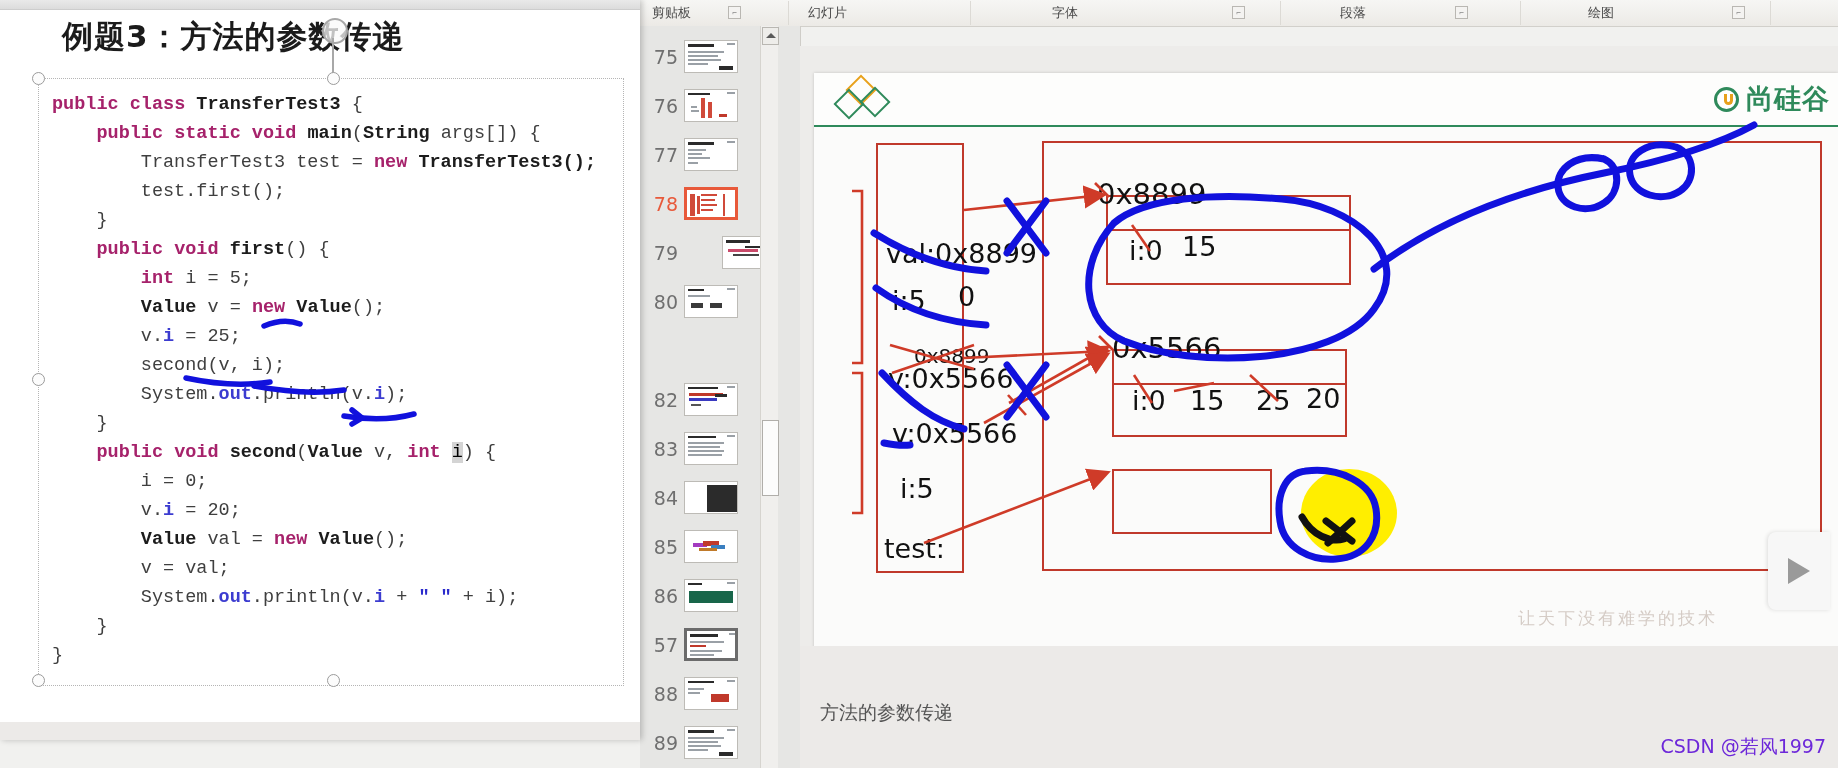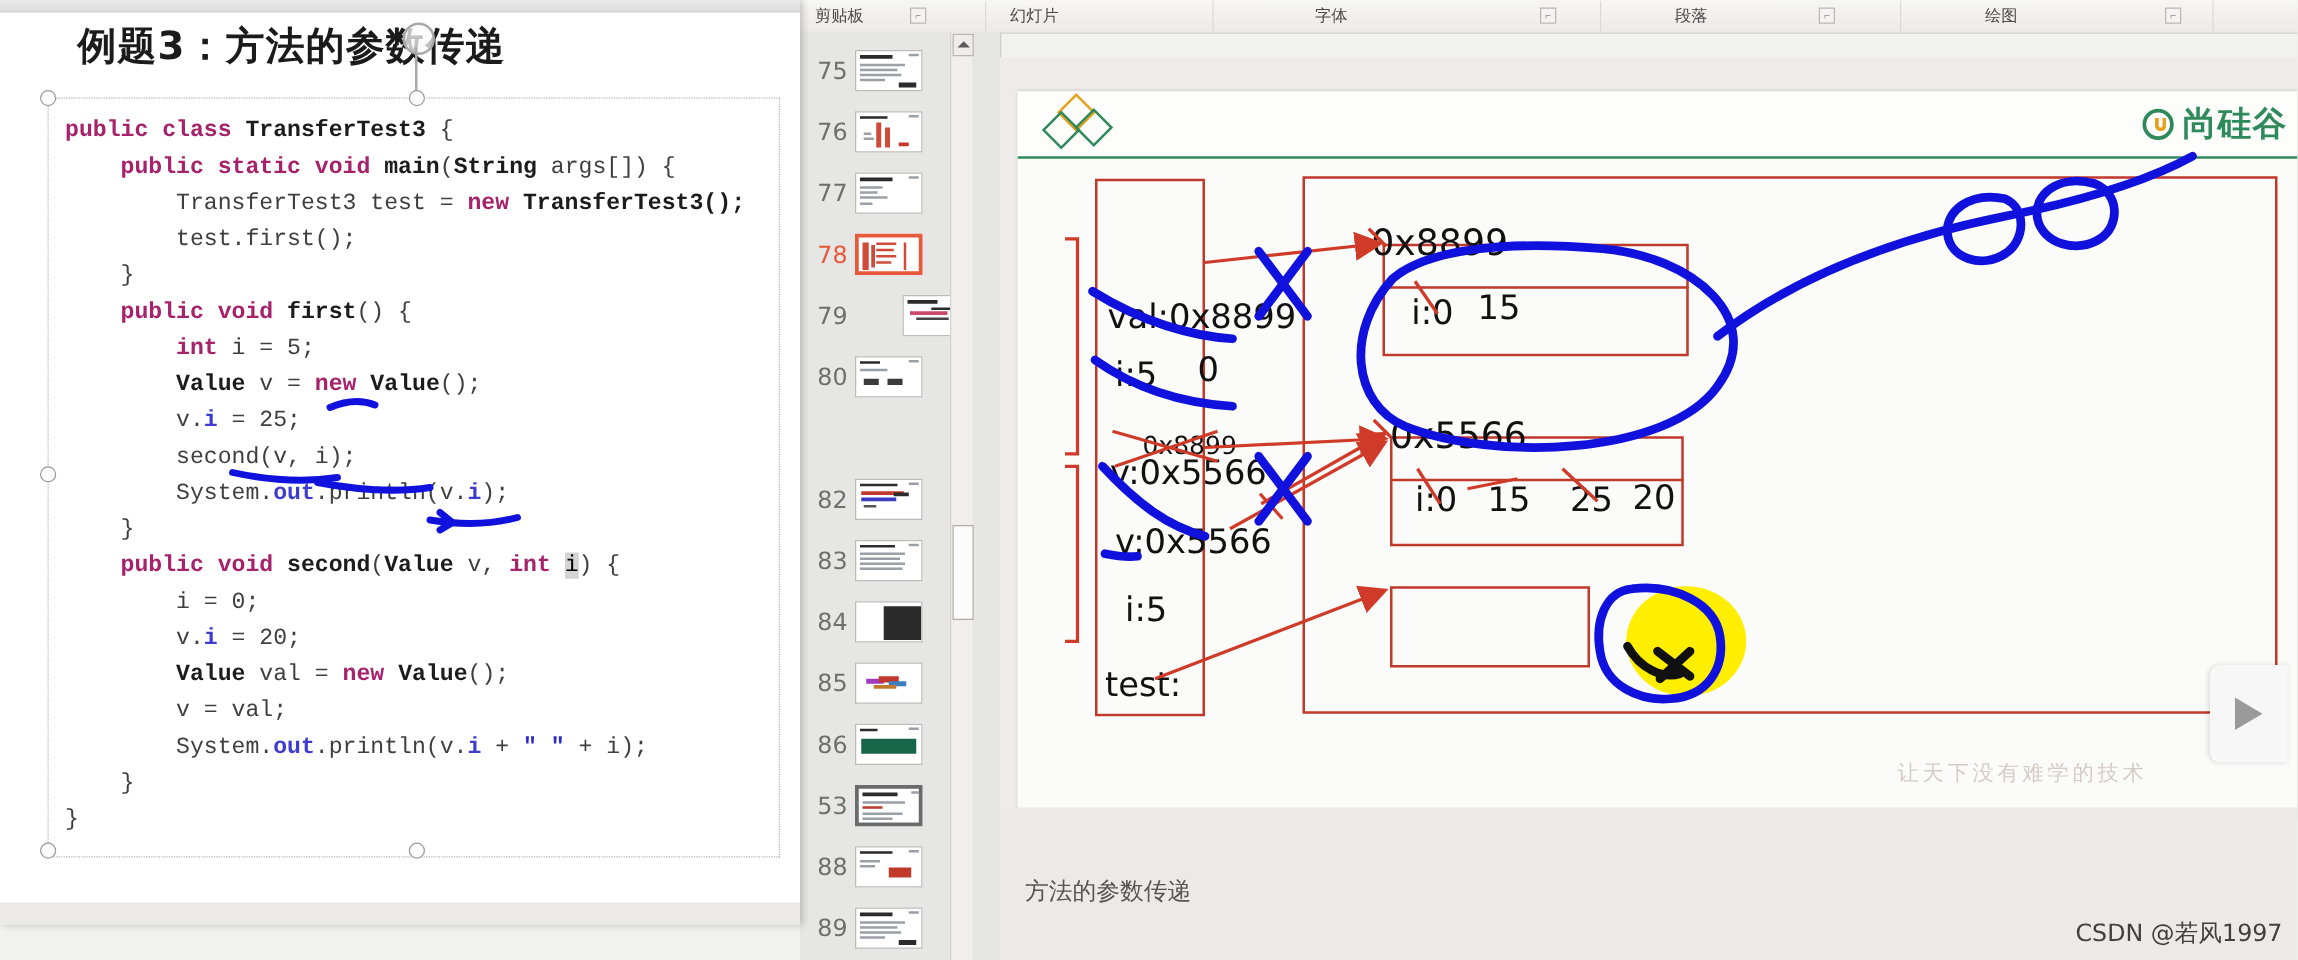--- a/index.html
+++ b/index.html
@@ -66,21 +66,21 @@
   .dtext{position:absolute;color:#111;font-family:"DejaVu Sans",sans-serif;white-space:nowrap;}
   #wm{position:absolute;right:120px;bottom:26px;font-size:17px;color:#cfc4bd;
     font-family:"DejaVu Serif",serif;letter-spacing:3px;opacity:.85;}
 
   svg.ink{position:absolute;left:0;top:0;width:1024px;height:583px;pointer-events:none;}
 
   
   #notes-wave{position:absolute;left:800px;top:646px;width:1038px;height:122px;background:#eceae8;}
   #notes-text{position:absolute;left:820px;top:700px;font-size:19px;color:#555;
     font-family:"DejaVu Sans",sans-serif;}
-  #csdn{position:absolute;right:12px;bottom:8px;font-size:19px;color:#404040;
+  #csdn{position:absolute;right:12px;bottom:8px;font-size:19px;color:#6d28d9;
     font-family:"DejaVu Sans",sans-serif;}
   #play-btn{position:absolute;right:8px;top:532px;width:62px;height:78px;background:#f7f7f7;
     border-radius:8px 0 0 8px;box-shadow:-1px 0 4px rgba(0,0,0,.12);}
   #play-tri{position:absolute;left:20px;top:26px;width:0;height:0;
     border-top:13px solid transparent;border-bottom:13px solid transparent;border-left:22px solid #9a9a9a;}
 
   
   #code-window{position:absolute;left:0;top:0;width:640px;height:740px;background:#ffffff;
     box-shadow:2px 0 6px rgba(0,0,0,.22);overflow:hidden;}
   #code-topbar{position:absolute;left:0;top:0;width:640px;height:9px;
@@ -258,21 +258,21 @@
           <div class="thumb-num">86</div>
           <div class="thumb-box">
             <div style="position: absolute; inset: 0px;">
               <div class="tl hdr" style="left: 3px; top: 3px; width: 14px; height: 2px;"></div>
               <div class="tl " style="left: 4px; top: 11px; width: 44px; height: 12px; background: rgb(24, 102, 74);"></div>
               <div class="tl " style="left: 42px; top: 2px; width: 8px; height: 1.5px;"></div>
             </div>
           </div>
         </div>
         <div class="thumb-row" style="top: 594px;">
-          <div class="thumb-num">53</div>
+          <div class="thumb-num">57</div>
           <div class="thumb-box sel2">
             <div style="position: absolute; inset: 0px;">
               <div class="tl hdr" style="left: 3px; top: 3px; width: 28px; height: 2.5px;"></div>
               <div class="tl " style="left: 3px; top: 10px; width: 34px;"></div>
               <div class="tl " style="left: 3px; top: 14px; width: 16px; height: 2px; background: rgb(192, 57, 43);"></div>
               <div class="tl " style="left: 3px; top: 19px; width: 32px;"></div>
               <div class="tl " style="left: 3px; top: 23px; width: 24px;"></div>
               <div class="tl " style="left: 42px; top: 2px; width: 8px; height: 1.5px;"></div>
             </div>
           </div>

